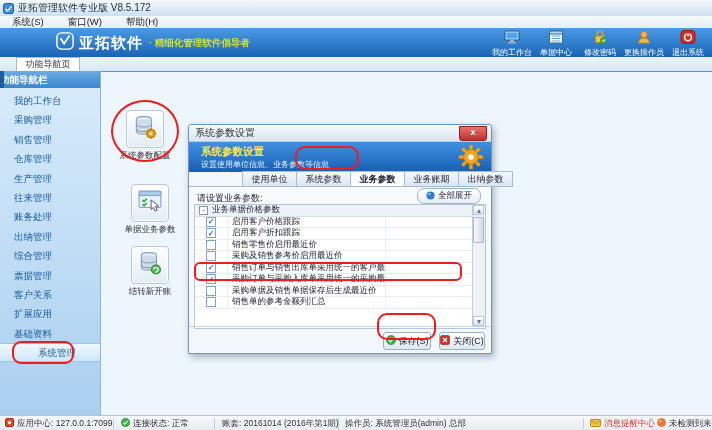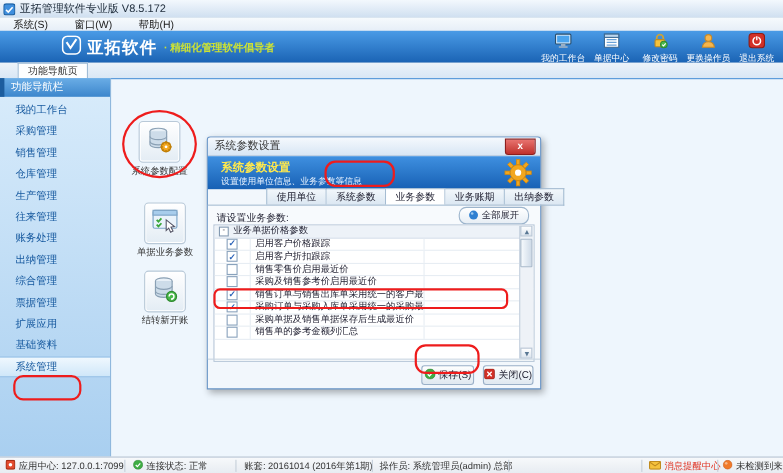--- a/index.html
+++ b/index.html
@@ -26,26 +26,26 @@
   .bbtn svg{margin-bottom:1px;}
   
   .tabstrip{position:absolute;left:0;top:57px;width:712px;height:14px;
     background:linear-gradient(#ecf3fa,#d9e7f5);border-bottom:1px solid #4f94d8;}
   .pagetab{position:absolute;left:16px;top:0;width:62px;height:13px;background:#fdfeff;
     border:1px solid #a0bcd6;border-bottom:none;font-size:9px;color:#333;text-align:center;line-height:13px;}
   
   .sidebar{position:absolute;left:0;top:71px;width:100px;height:344px;
     background:linear-gradient(#d9ecfb,#a9cfF0);border-right:1px solid #8fb8dd;}
   .sidehead{height:17px;background:linear-gradient(#6aadE6,#3c86cc);color:#fff;
-    font-size:9.5px;font-weight:normal;line-height:17px;padding-left:10px;position:relative;}
+    font-size:9.5px;font-weight:bold;line-height:17px;padding-left:0;position:relative;}
   .sidehead::before{content:"";position:absolute;left:0;top:0;width:4px;height:17px;background:#1c5d9e;}
   .sideitems{padding-top:3px;}
   .sitem{height:19.4px;line-height:19.4px;padding-left:14px;font-size:9.5px;color:#15589e;}
   .sitem.active{background:linear-gradient(#f0f8fe,#cfe7f9);border-top:1px solid #9cc4e8;
-    border-bottom:1px solid #9cc4e8;height:17.4px;line-height:17.4px;}
+    border-bottom:1px solid #9cc4e8;height:17.4px;line-height:17.4px;text-align:center;}
   
   .shortcut{position:absolute;width:70px;text-align:center;}
   .icobox{width:36px;height:36px;margin:0 auto;border:1px solid #b9c9d8;border-radius:4px;
     background:linear-gradient(#ffffff,#e3ecf4);display:flex;align-items:center;justify-content:center;
     box-shadow:inset 0 0 0 1px #fff;}
   .sclabel{font-size:8.5px;color:#333;margin-top:2px;}
   
   .dialog{position:absolute;left:188px;top:124px;width:302px;height:228px;background:#f2f7fc;
     border:1px solid #6a96c8;border-radius:3px 3px 0 0;box-shadow:2px 3px 7px rgba(0,0,0,.3);}
   .dtitle{height:16px;background:linear-gradient(#f5f9fd,#d8e6f4);border-bottom:1px solid #b8cbdf;
@@ -54,21 +54,21 @@
     background:linear-gradient(#e8736f,#c0312c);border:1px solid #8c1f1e;color:#fff;font-size:9px;
     text-align:center;line-height:11px;font-weight:bold;}
   .dheader{height:30px;background:linear-gradient(#3f90e0,#1760b4);position:relative;}
   .dh-title{position:absolute;left:12px;top:3px;color:#ffe94d;font-size:10.5px;font-weight:bold;}
   .dh-sub{position:absolute;left:12px;top:17px;color:#e8f3ff;font-size:8px;}
   .dh-gear{position:absolute;right:7px;top:2px;}
   .dtabs{position:absolute;left:5px;top:46px;height:15px;display:flex;padding-left:48px;}
   .dtab{width:53px;height:14px;line-height:14px;text-align:center;font-size:9px;color:#223;
     background:linear-gradient(#f2f7fb,#dbe7f2);border:1px solid #a5bcd2;border-left:none;}
   .dtab:first-child{border-left:1px solid #a5bcd2;}
-  .dtab.active{background:#fff;border-bottom:7px solid #ec4899;font-weight:normal;height:15px;}
+  .dtab.active{background:#fff;border-bottom:7px solid #ec4899;font-weight:bold;height:15px;}
   .dbody{position:absolute;left:0;top:61px;width:302px;height:140px;background:#f7fafd;
     border-top:1px solid #a5bcd2;}
   .prompt{position:absolute;left:8px;top:5px;font-size:9px;color:#223;}
   .expandbtn{position:absolute;right:10px;top:1px;width:62px;height:14px;border:1px solid #9cb4cc;
     border-radius:7px;background:linear-gradient(#ffffff,#e7eef5);display:flex;align-items:center;
     justify-content:center;font-size:8.5px;color:#223;}
   .expandbtn svg{margin-right:3px;}
   .tbl{position:absolute;left:5px;top:17px;width:290px;height:123px;background:#fff;
     border:1px solid #b5c6d8;overflow:hidden;font-size:8.5px;color:#223;}
   .thead{height:12px;display:flex;background:linear-gradient(#fdfdfe,#e7edf5);
@@ -204,20 +204,21 @@
       <div class="sitem">我的工作台</div>
       <div class="sitem">采购管理</div>
       <div class="sitem">销售管理</div>
       <div class="sitem">仓库管理</div>
       <div class="sitem">生产管理</div>
       <div class="sitem">往来管理</div>
       <div class="sitem">账务处理</div>
       <div class="sitem">出纳管理</div>
       <div class="sitem">综合管理</div>
       <div class="sitem">票据管理</div>
+      <div class="sitem">客户关系</div>
       <div class="sitem">扩展应用</div>
       <div class="sitem">基础资料</div>
       <div class="sitem active">系统管理</div>
     </div>
   </div>
 
   <div class="shortcut" style="left:110px;top:110px;">
     <div class="icobox">
       <span>
         <svg width="26" height="26" viewBox="0 0 24 24">

